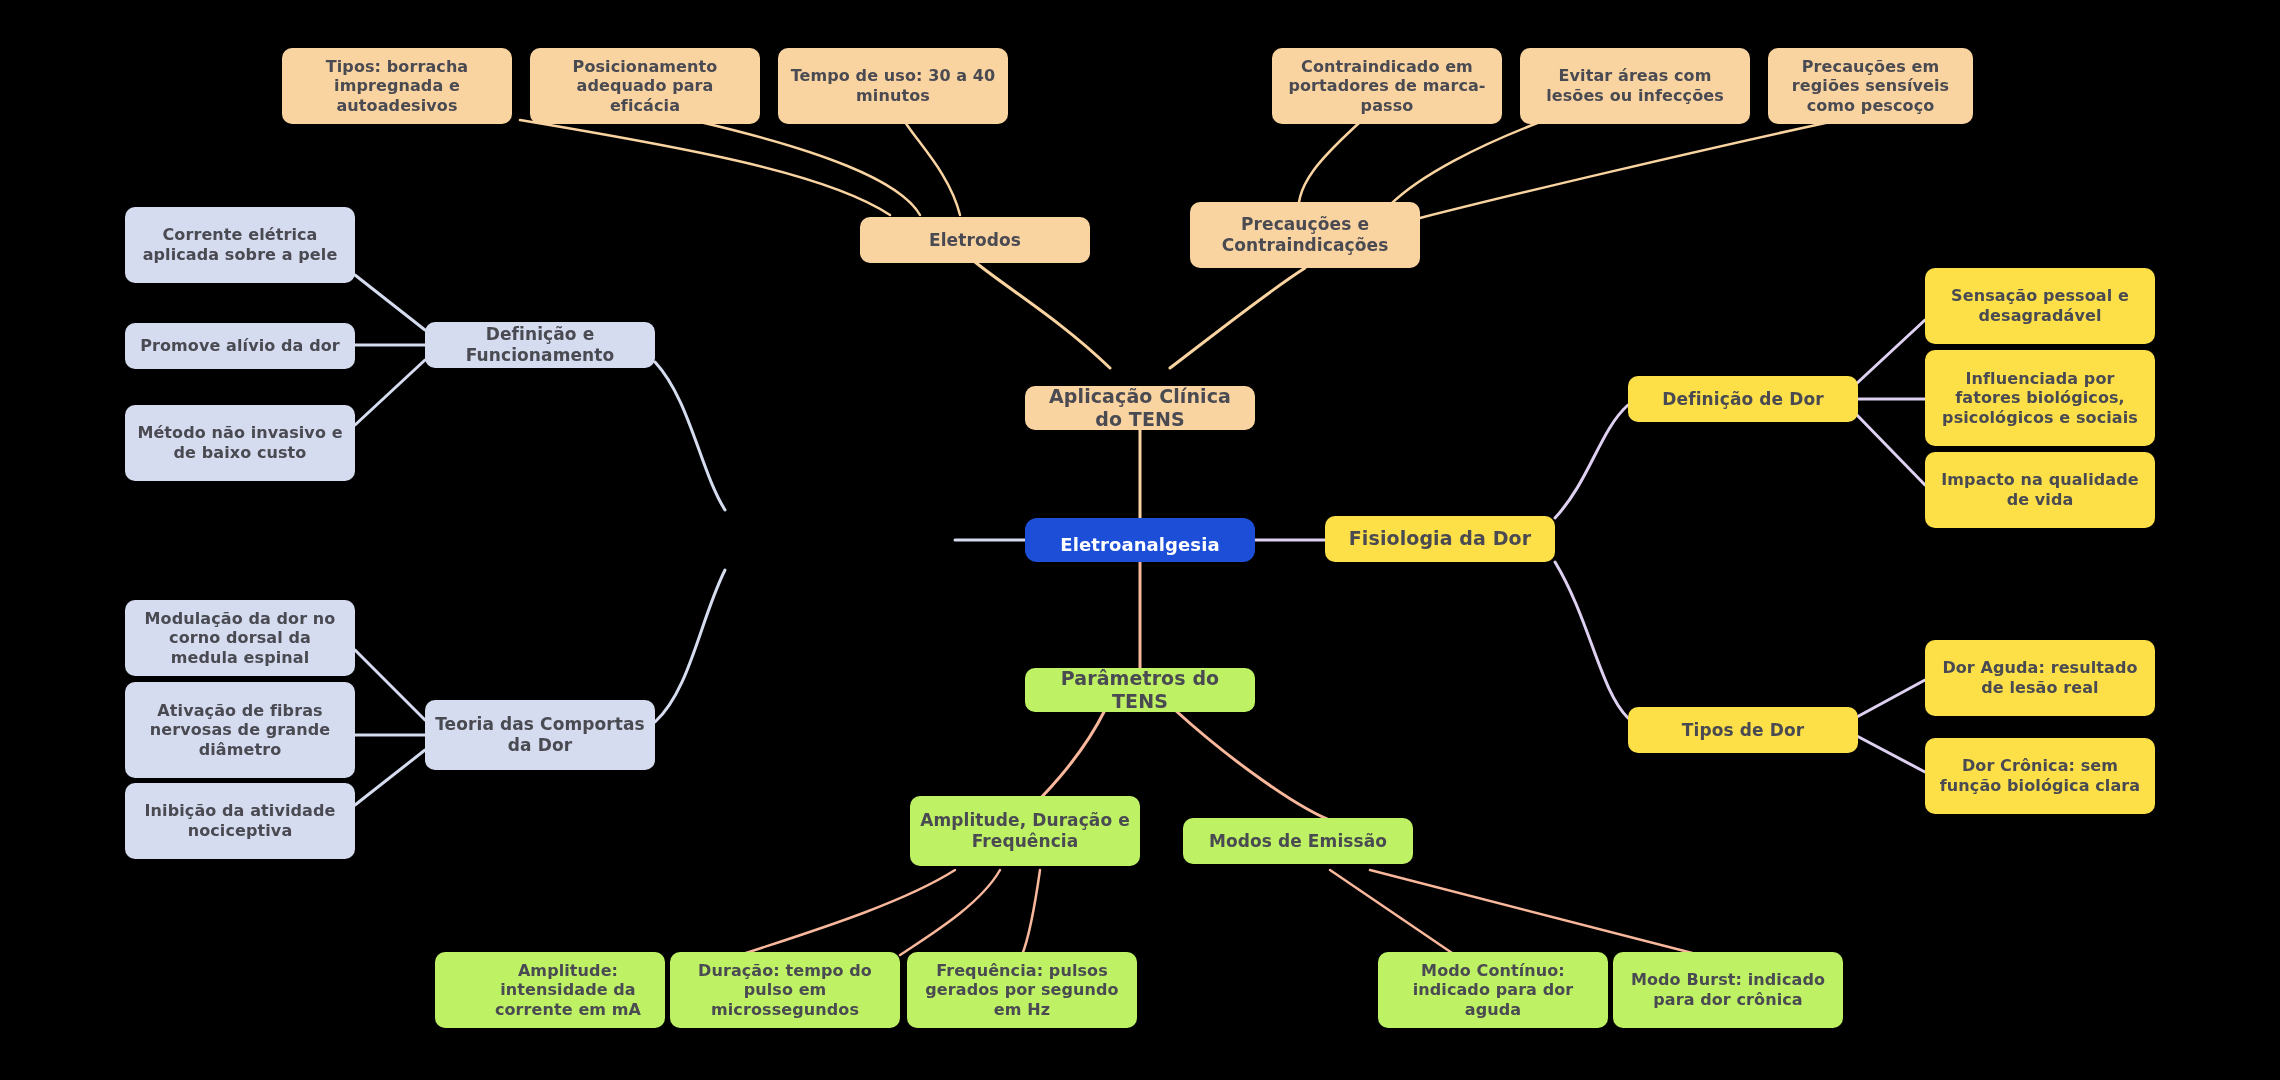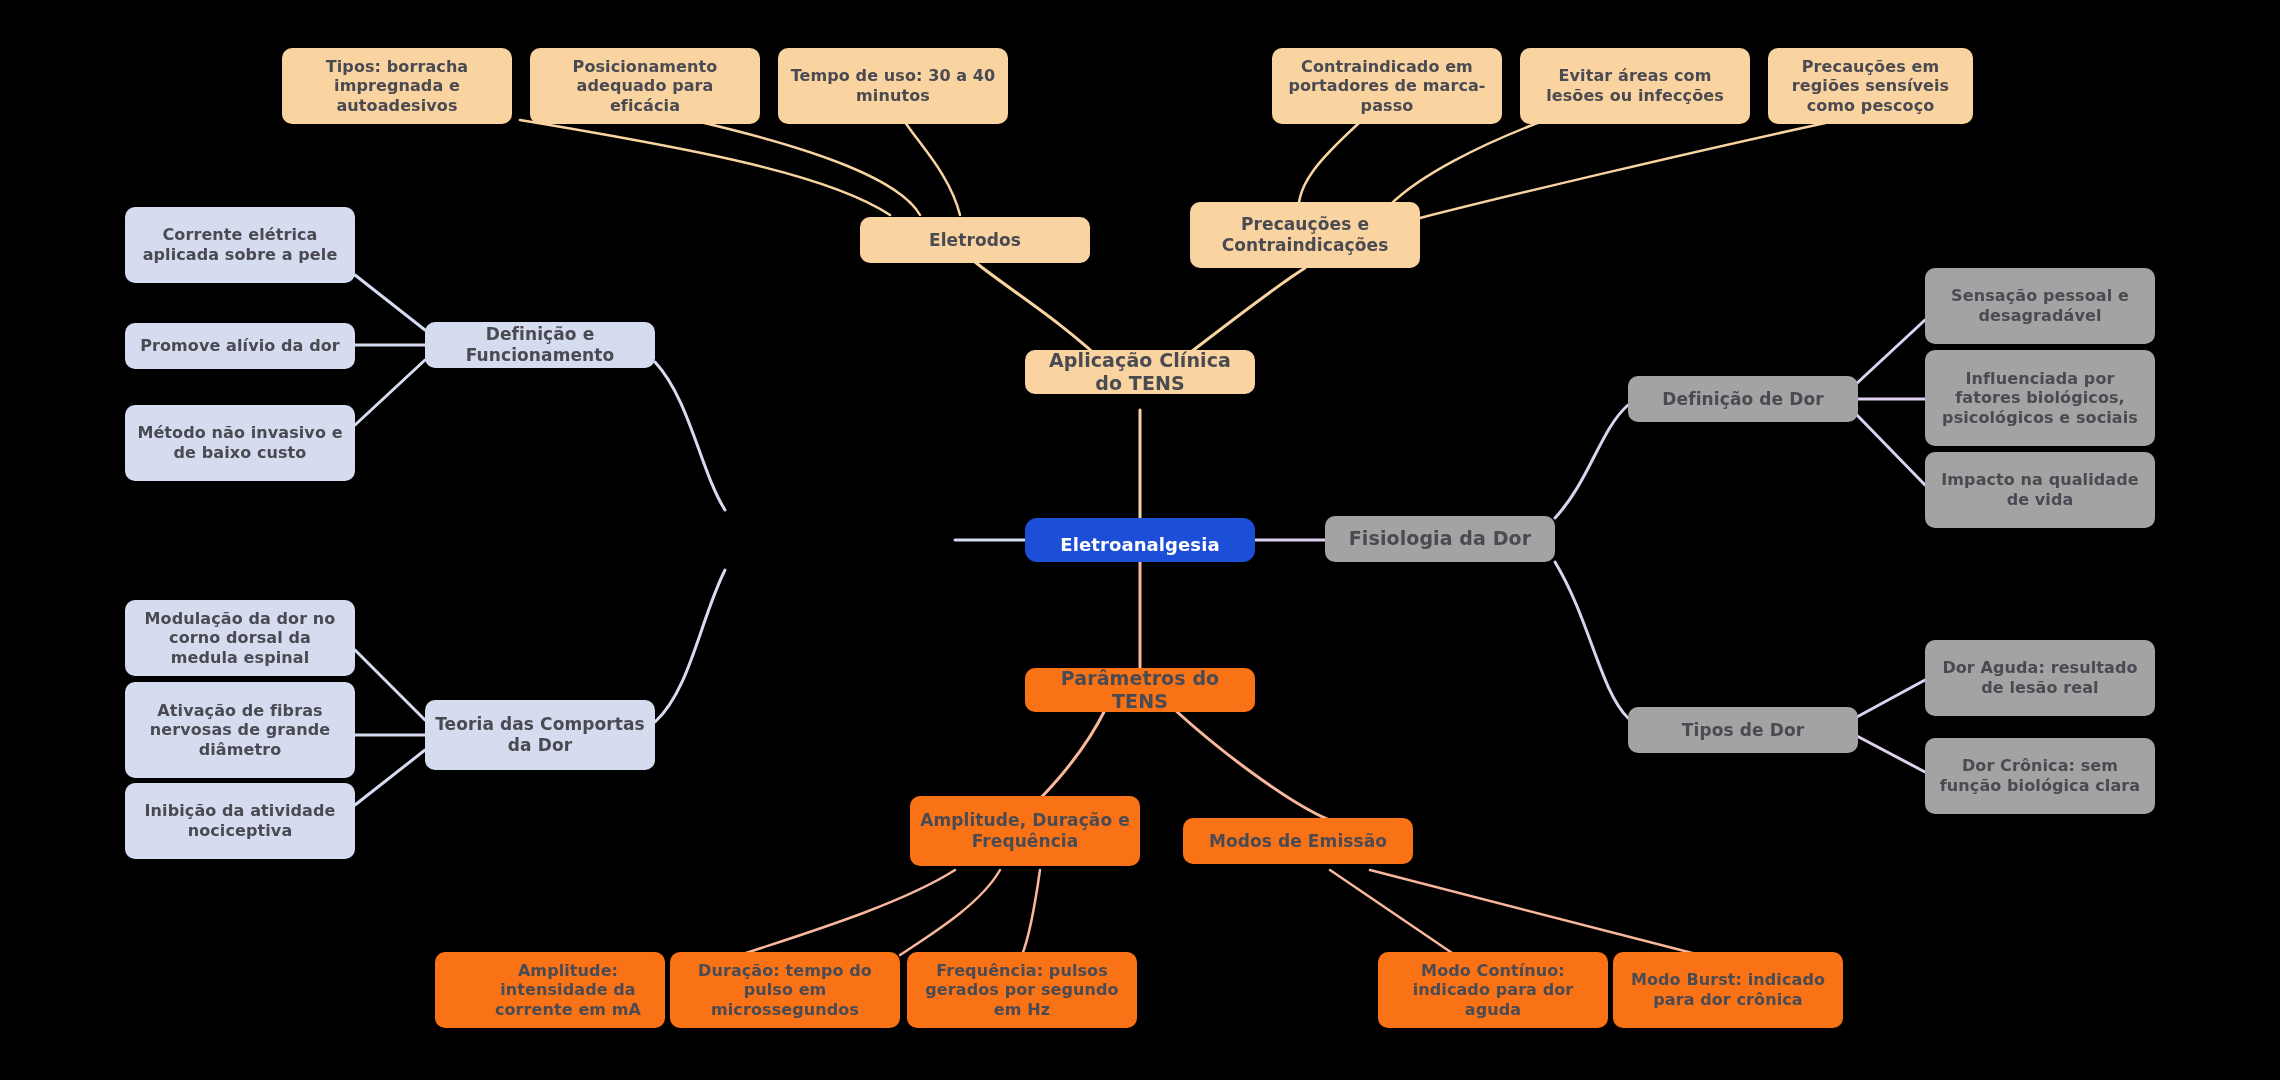--- a/index.html
+++ b/index.html
@@ -7,22 +7,22 @@
   #canvas{position:relative;width:2280px;height:1080px;background:#000000;}
   svg#edges{position:absolute;left:0;top:0;width:2280px;height:1080px;}
   .node{
     position:absolute;box-sizing:border-box;display:flex;align-items:center;justify-content:center;
     text-align:center;border-radius:10px;font-weight:bold;line-height:1.22;
     padding:6px 10px;color:#4a4a52;letter-spacing:0.1px;
   }
   .lvl-root{background:#1d4ed8;color:#ffffff;font-size:18px;border-radius:12px;align-items:flex-end;}
   .blue{background:#d6dcf0;}
   .orange{background:#fad4a0;}
-  .purple{background:#a3a3a3;}
-  .coral{background:#f97316;}
+  .purple{background:#fde047;}
+  .coral{background:#bef264;}
   .s-main{font-size:19px;}
   .s-sub{font-size:17px;}
   .s-leaf{font-size:16px;}
 </style>
 </head>
 <body>
 
 <div id="canvas">
 
   <svg id="edges" viewBox="0 0 2280 1080">
@@ -111,21 +111,21 @@
   <div class="node blue s-leaf" style="left:125px;top:600px;width:230px;height:76px;">
     <span>Modulação da dor no corno dorsal da medula espinal</span>
   </div>
   <div class="node blue s-leaf" style="left:125px;top:682px;width:230px;height:96px;">
     <span>Ativação de fibras nervosas de grande diâmetro</span>
   </div>
   <div class="node blue s-leaf" style="left:125px;top:783px;width:230px;height:76px;">
     <span>Inibição da atividade nociceptiva</span>
   </div>
 
-  <div class="node orange s-main" style="left:1025px;top:350px;width:230px;height:44px;">
+  <div class="node orange s-main" style="left:1025px;top:386px;width:230px;height:44px;">
     <span>Aplicação Clínica do TENS</span>
   </div>
 
   <div class="node orange s-sub" style="left:860px;top:217px;width:230px;height:46px;">
     <span>Eletrodos</span>
   </div>
   <div class="node orange s-leaf" style="left:282px;top:48px;width:230px;height:76px;">
     <span>Tipos: borracha impregnada e autoadesivos</span>
   </div>
   <div class="node orange s-leaf" style="left:530px;top:48px;width:230px;height:76px;">

